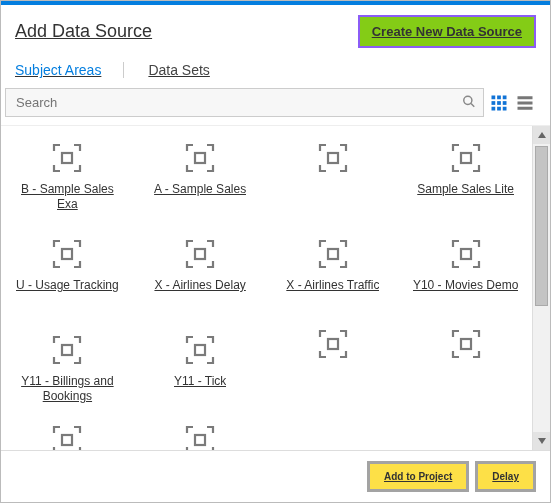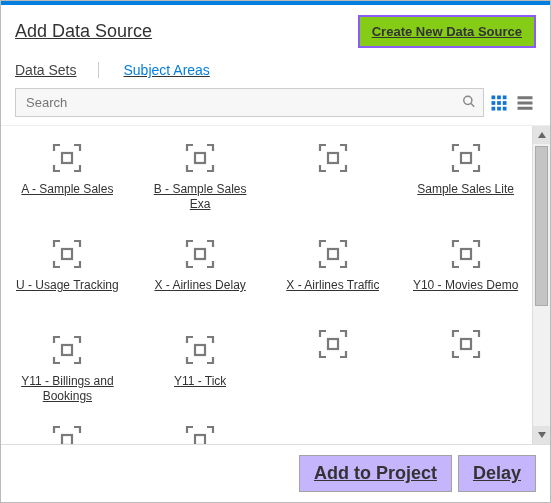--- a/index.html
+++ b/index.html
@@ -55,21 +55,21 @@
     color: #444;
     cursor: pointer;
     padding-right: 22px;
     border-right: 1px solid #ccc;
   }
   .tab:last-child { border-right: none; }
   .tab.active { color: #047edf; }
   .search-row {
     display: flex;
     align-items: center;
-    padding: 0 14px 8px 14px;
+    padding: 0 14px 8px 4px;
     gap: 4px;
     flex: 0 0 auto;
   }
   .search-wrap {
     flex: 1;
     position: relative;
   }
   .search-input {
     width: 100%;
     padding: 6px 30px 6px 10px;
@@ -165,43 +165,43 @@
   .footer {
     flex: 0 0 auto;
     display: flex;
     justify-content: flex-end;
     gap: 6px;
     padding: 10px 14px;
     border-top: 1px solid #ddd;
     background: #fff;
   }
   .footer button {
-    background: #c4b5fd;
-    border: 1px solid #a3a3a3;
+    background: #fde047;
+    border: 3px solid #a3a3a3;
     padding: 7px 14px;
-    font-size: 18px;
+    font-size: 10px;
     font-weight: 700;
     color: #333;
     cursor: pointer;
   }
 </style>
 </head>
 <body>
 
 <div class="window">
   <div class="topbar"></div>
 
   <div class="header">
     <div class="title">Add Data Source</div>
     <button class="create-btn">Create New Data Source</button>
   </div>
 
   <div class="tabs">
+    <div class="tab active">Subject Areas</div>
     <div class="tab">Data Sets</div>
-    <div class="tab active">Subject Areas</div>
   </div>
 
   <div class="search-row">
     <div class="search-wrap">
       <input class="search-input" type="text" placeholder="Search" style="">
       <span class="search-icon">
         <svg width="14" height="14" viewBox="0 0 24 24" fill="none" stroke="#888" stroke-width="2.5">
             <circle cx="10" cy="10" r="7"></circle>
             <line x1="15.5" y1="15.5" x2="21" y2="21"></line>
           </svg>
@@ -233,31 +233,31 @@
     <div class="grid-area">
       <div class="grid" id="grid">
           <div class="item">
             <div class="icon"><svg viewBox="0 0 32 32" width="32" height="32" fill="none" stroke="#7a7a7a" stroke-width="2.2">
                 <polyline points="3,9 3,3 9,3"></polyline>
                 <polyline points="23,3 29,3 29,9"></polyline>
                 <polyline points="29,23 29,29 23,29"></polyline>
                 <polyline points="9,29 3,29 3,23"></polyline>
                 <rect x="11" y="11" width="10" height="10"></rect>
               </svg></div>
+            <div class="label">B - Sample Sales Exa</div>
+          </div>
+          <div class="item">
+            <div class="icon"><svg viewBox="0 0 32 32" width="32" height="32" fill="none" stroke="#7a7a7a" stroke-width="2.2">
+                <polyline points="3,9 3,3 9,3"></polyline>
+                <polyline points="23,3 29,3 29,9"></polyline>
+                <polyline points="29,23 29,29 23,29"></polyline>
+                <polyline points="9,29 3,29 3,23"></polyline>
+                <rect x="11" y="11" width="10" height="10"></rect>
+              </svg></div>
             <div class="label">A - Sample Sales</div>
-          </div>
-          <div class="item">
-            <div class="icon"><svg viewBox="0 0 32 32" width="32" height="32" fill="none" stroke="#7a7a7a" stroke-width="2.2">
-                <polyline points="3,9 3,3 9,3"></polyline>
-                <polyline points="23,3 29,3 29,9"></polyline>
-                <polyline points="29,23 29,29 23,29"></polyline>
-                <polyline points="9,29 3,29 3,23"></polyline>
-                <rect x="11" y="11" width="10" height="10"></rect>
-              </svg></div>
-            <div class="label">B - Sample Sales Exa</div>
           </div>
           <div class="item">
             <div class="icon"><svg viewBox="0 0 32 32" width="32" height="32" fill="none" stroke="#7a7a7a" stroke-width="2.2">
                 <polyline points="3,9 3,3 9,3"></polyline>
                 <polyline points="23,3 29,3 29,9"></polyline>
                 <polyline points="29,23 29,29 23,29"></polyline>
                 <polyline points="9,29 3,29 3,23"></polyline>
                 <rect x="11" y="11" width="10" height="10"></rect>
               </svg></div>
           </div>

